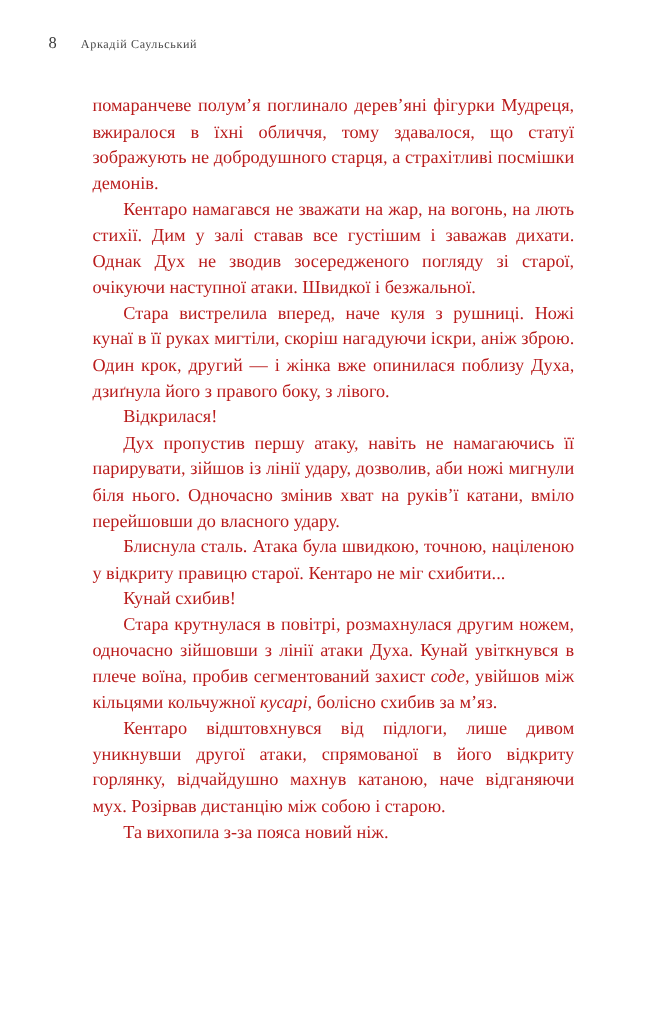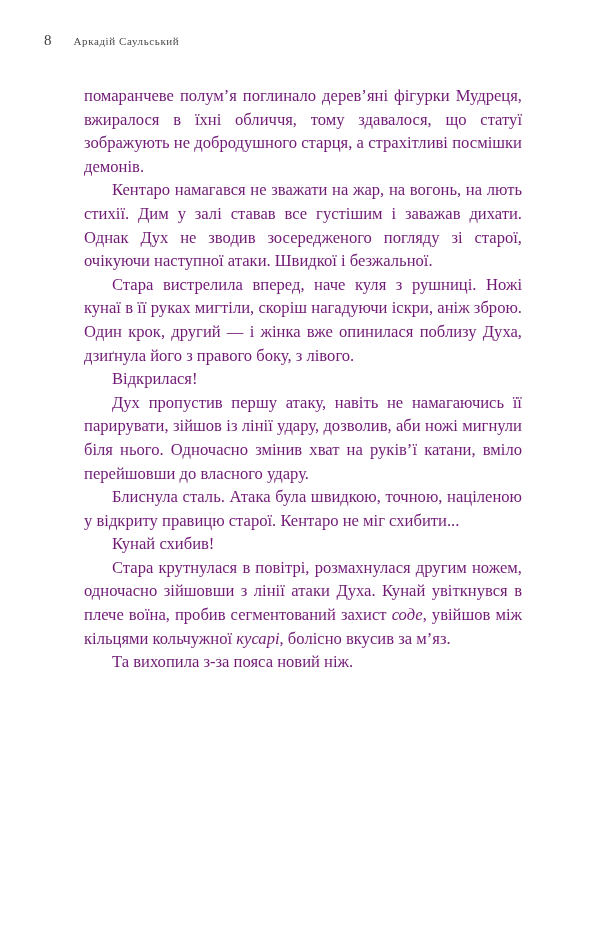--- a/index.html
+++ b/index.html
@@ -36,21 +36,21 @@
     color: #4a4a4a;
   }
   .body-text {
     position: absolute;
     top: 84px;
     left: 84px;
     width: 438px;
     font-size: 16.6px;
     line-height: 23.6px;
     text-align: justify;
-    color: #701a75;
+    color: #b91c1c;
   }
   .body-text p.para {
     margin: 0;
     padding: 0;
   }
   .body-text p.para.indent {
     text-indent: 28px;
   }
   .body-text .it {
     font-style: italic;
@@ -67,16 +67,17 @@
   </div>
 
   <div class="body-text">
       <p class="para"><span>помаранчеве полум’я поглинало дерев’яні фігурки Мудреця, вжиралося в їхні обличчя, тому здавалося, що статуї зображують не добродушного старця, а страхітливі посмішки демонів.</span></p>
       <p class="para indent"><span>Кентаро намагався не зважати на жар, на вогонь, на лють стихії. Дим у залі ставав все густішим і заважав дихати. Однак Дух не зводив зосередженого погляду зі старої, очікуючи наступної атаки. Швидкої і безжальної.</span></p>
       <p class="para indent"><span>Стара вистрелила вперед, наче куля з рушниці. Ножі кунаї в її руках мигтіли, скоріш нагадуючи іскри, аніж зброю. Один крок, другий — і жінка вже опинилася поблизу Духа, дзиґнула його з правого боку, з лівого.</span></p>
       <p class="para indent"><span>Відкрилася!</span></p>
       <p class="para indent"><span>Дух пропустив першу атаку, навіть не намагаючись її парирувати, зійшов із лінії удару, дозволив, аби ножі мигнули біля нього. Одночасно змінив хват на руків’ї катани, вміло перейшовши до власного удару.</span></p>
       <p class="para indent"><span>Блиснула сталь. Атака була швидкою, точною, націленою у відкриту правицю старої. Кентаро не міг схибити...</span></p>
       <p class="para indent"><span>Кунай схибив!</span></p>
-      <p class="para indent"><span>Стара крутнулася в повітрі, розмахнулася другим ножем, одночасно зійшовши з лінії атаки Духа. Кунай увіткнувся в плече воїна, пробив сегментований захист </span><span class="it">соде</span><span>, увійшов між кільцями кольчужної </span><span class="it">кусарі</span><span>, болісно вкусив за м’яз.</span></p>
+      <p class="para indent"><span>Стара крутнулася в повітрі, розмахнулася другим ножем, одночасно зійшовши з лінії атаки Духа. Кунай увіткнувся в плече воїна, пробив сегментований захист </span><span class="it">соде</span><span>, увійшов між кільцями кольчужної </span><span class="it">кусарі</span><span>, болісно схибив за м’яз.</span></p>
+      <p class="para indent"><span>Кентаро відштовхнувся від підлоги, лише дивом уникнувши другої атаки, спрямованої в його відкриту горлянку, відчайдушно махнув катаною, наче відганяючи мух. Розірвав дистанцію між собою і старою.</span></p>
       <p class="para indent"><span>Та вихопила з-за пояса новий ніж.</span></p>
     </div>
 </div>
 
 </body></html>

